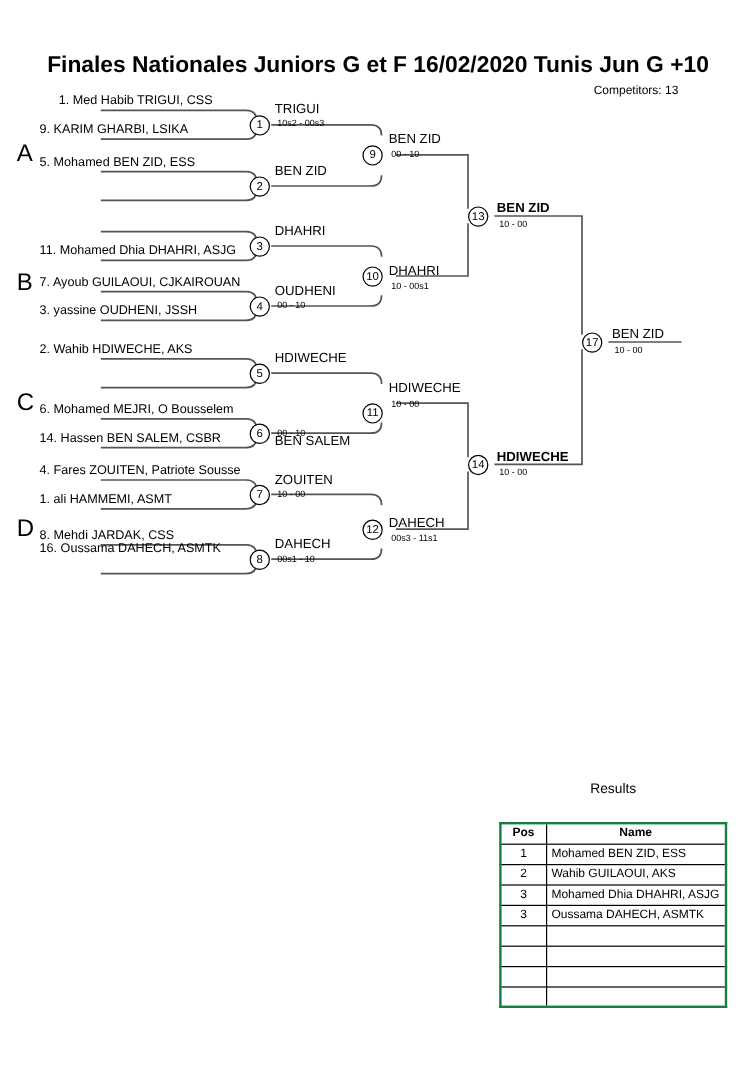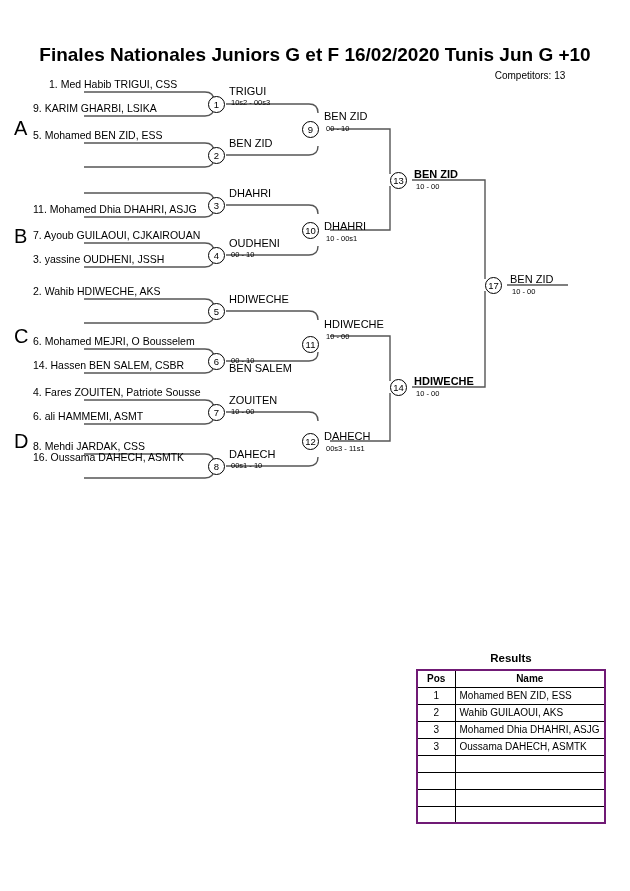--- a/index.html
+++ b/index.html
@@ -89,27 +89,27 @@
 
   
   #results-wrap {
     position: absolute;
     left: 416px; top: 652px;
     width: 190px;
   }
   #results-title {
     text-align: center;
     font-size: 11.5px;
-    font-weight: bold;
-    margin-bottom: 5px;
+    font-weight: normal;
+    margin-bottom: 21px;
   }
   table#results-table {
     border-collapse: collapse;
     width: 190px;
-    border: 2px solid #701a75;
+    border: 2px solid #15803d;
   }
   #results-table th, #results-table td {
     border: 1px solid #000;
     font-size: 10px;
     height: 17px;
     padding: 0 4px;
     font-weight: normal;
   }
   #results-table th { font-weight: bold; text-align: center; }
   #results-table td.pos { width: 38px; text-align: center; }
@@ -195,21 +195,21 @@
   <div class="entry-label" style="left:33px; top:154px;"></div>
   <div class="entry-label" style="left:33px; top:180px;"></div>
   <div class="entry-label" style="left:33px; top:204px;">11. Mohamed Dhia DHAHRI, ASJG</div>
   <div class="entry-label" style="left:33px; top:230px;">7. Ayoub GUILAOUI, CJKAIROUAN</div>
   <div class="entry-label" style="left:33px; top:254px;">3. yassine OUDHENI, JSSH</div>
   <div class="entry-label" style="left:33px; top:286px;">2. Wahib HDIWECHE, AKS</div>
   <div class="entry-label" style="left:33px; top:310px;"></div>
   <div class="entry-label" style="left:33px; top:336px;">6. Mohamed MEJRI, O Bousselem</div>
   <div class="entry-label" style="left:33px; top:360px;">14. Hassen BEN SALEM, CSBR</div>
   <div class="entry-label" style="left:33px; top:387px;">4. Fares ZOUITEN, Patriote Sousse</div>
-  <div class="entry-label" style="left:33px; top:411px;">6. ali HAMMEMI, ASMT</div>
+  <div class="entry-label" style="left:33px; top:411px;">1. ali HAMMEMI, ASMT</div>
   <div class="entry-label" style="left:33px; top:441px;">8. Mehdi JARDAK, CSS</div>
   <div class="entry-label" style="left:33px; top:452px;">16. Oussama DAHECH, ASMTK</div>
 
   <div class="match-num" style="left:208px; top:96px;">1</div>
   <div class="match-num" style="left:208px; top:147px;">2</div>
   <div class="match-num" style="left:208px; top:197px;">3</div>
   <div class="match-num" style="left:208px; top:247px;">4</div>
   <div class="match-num" style="left:208px; top:303px;">5</div>
   <div class="match-num" style="left:208px; top:353px;">6</div>
   <div class="match-num" style="left:208px; top:404px;">7</div>

